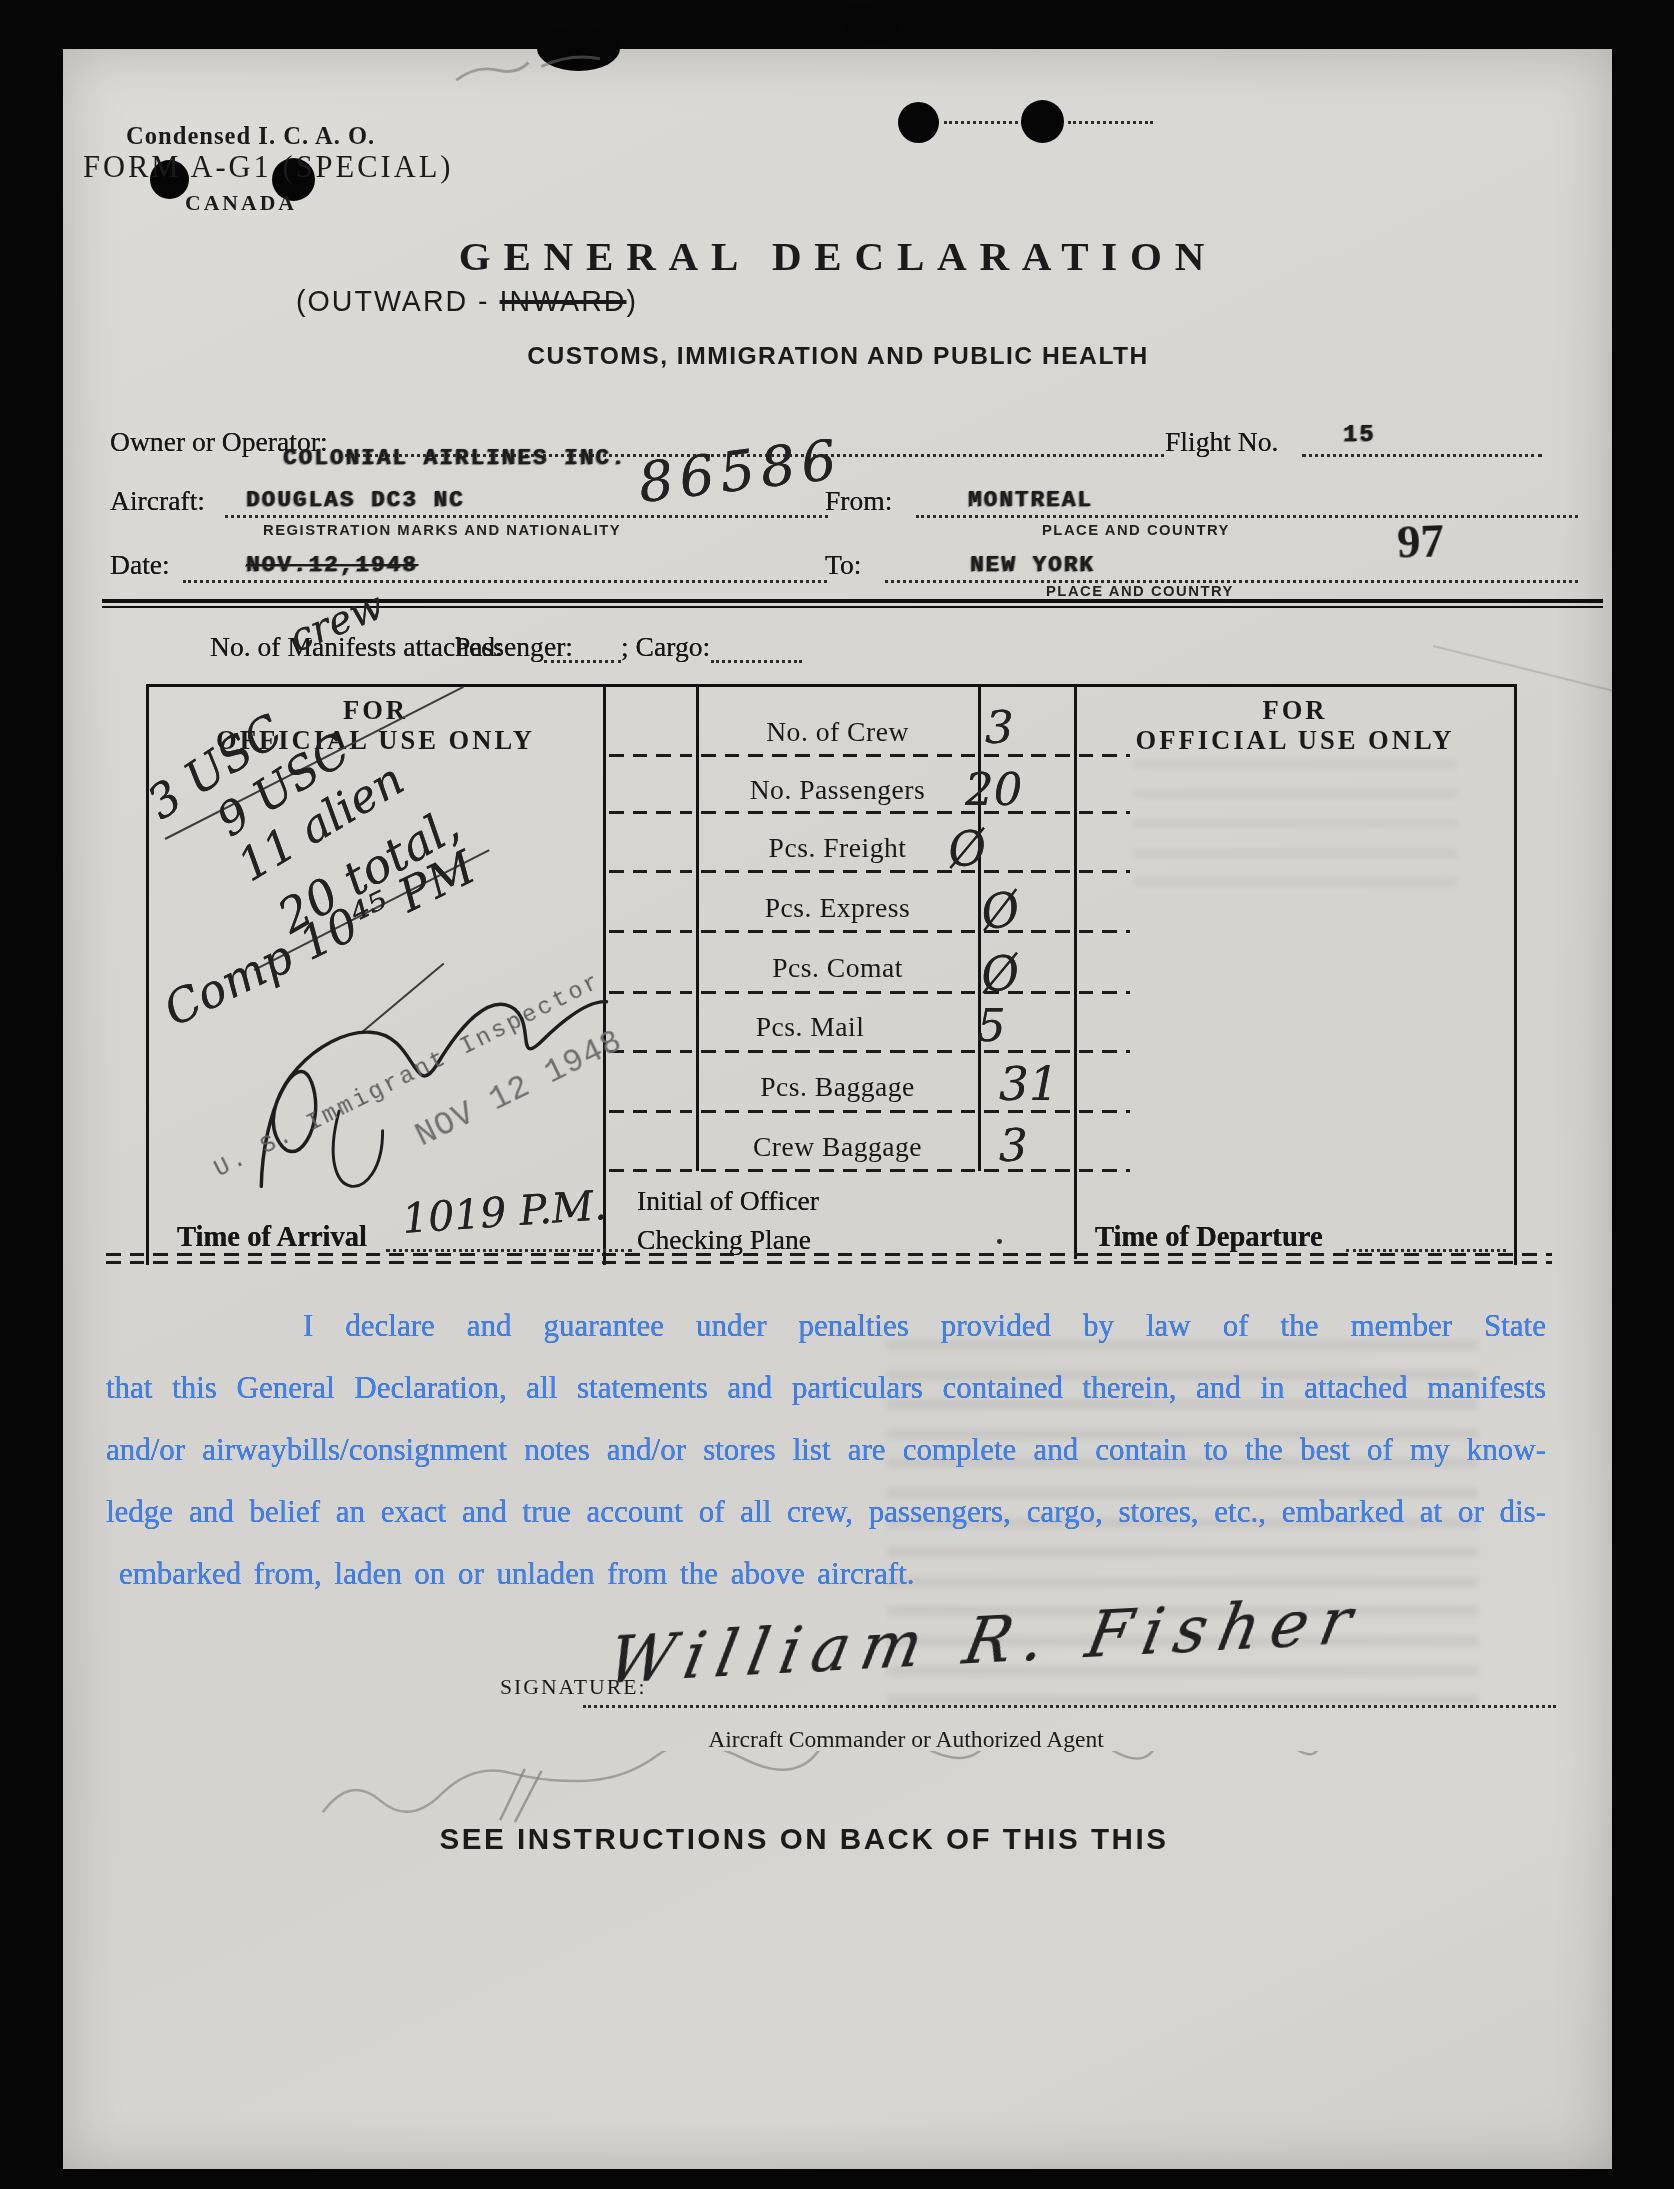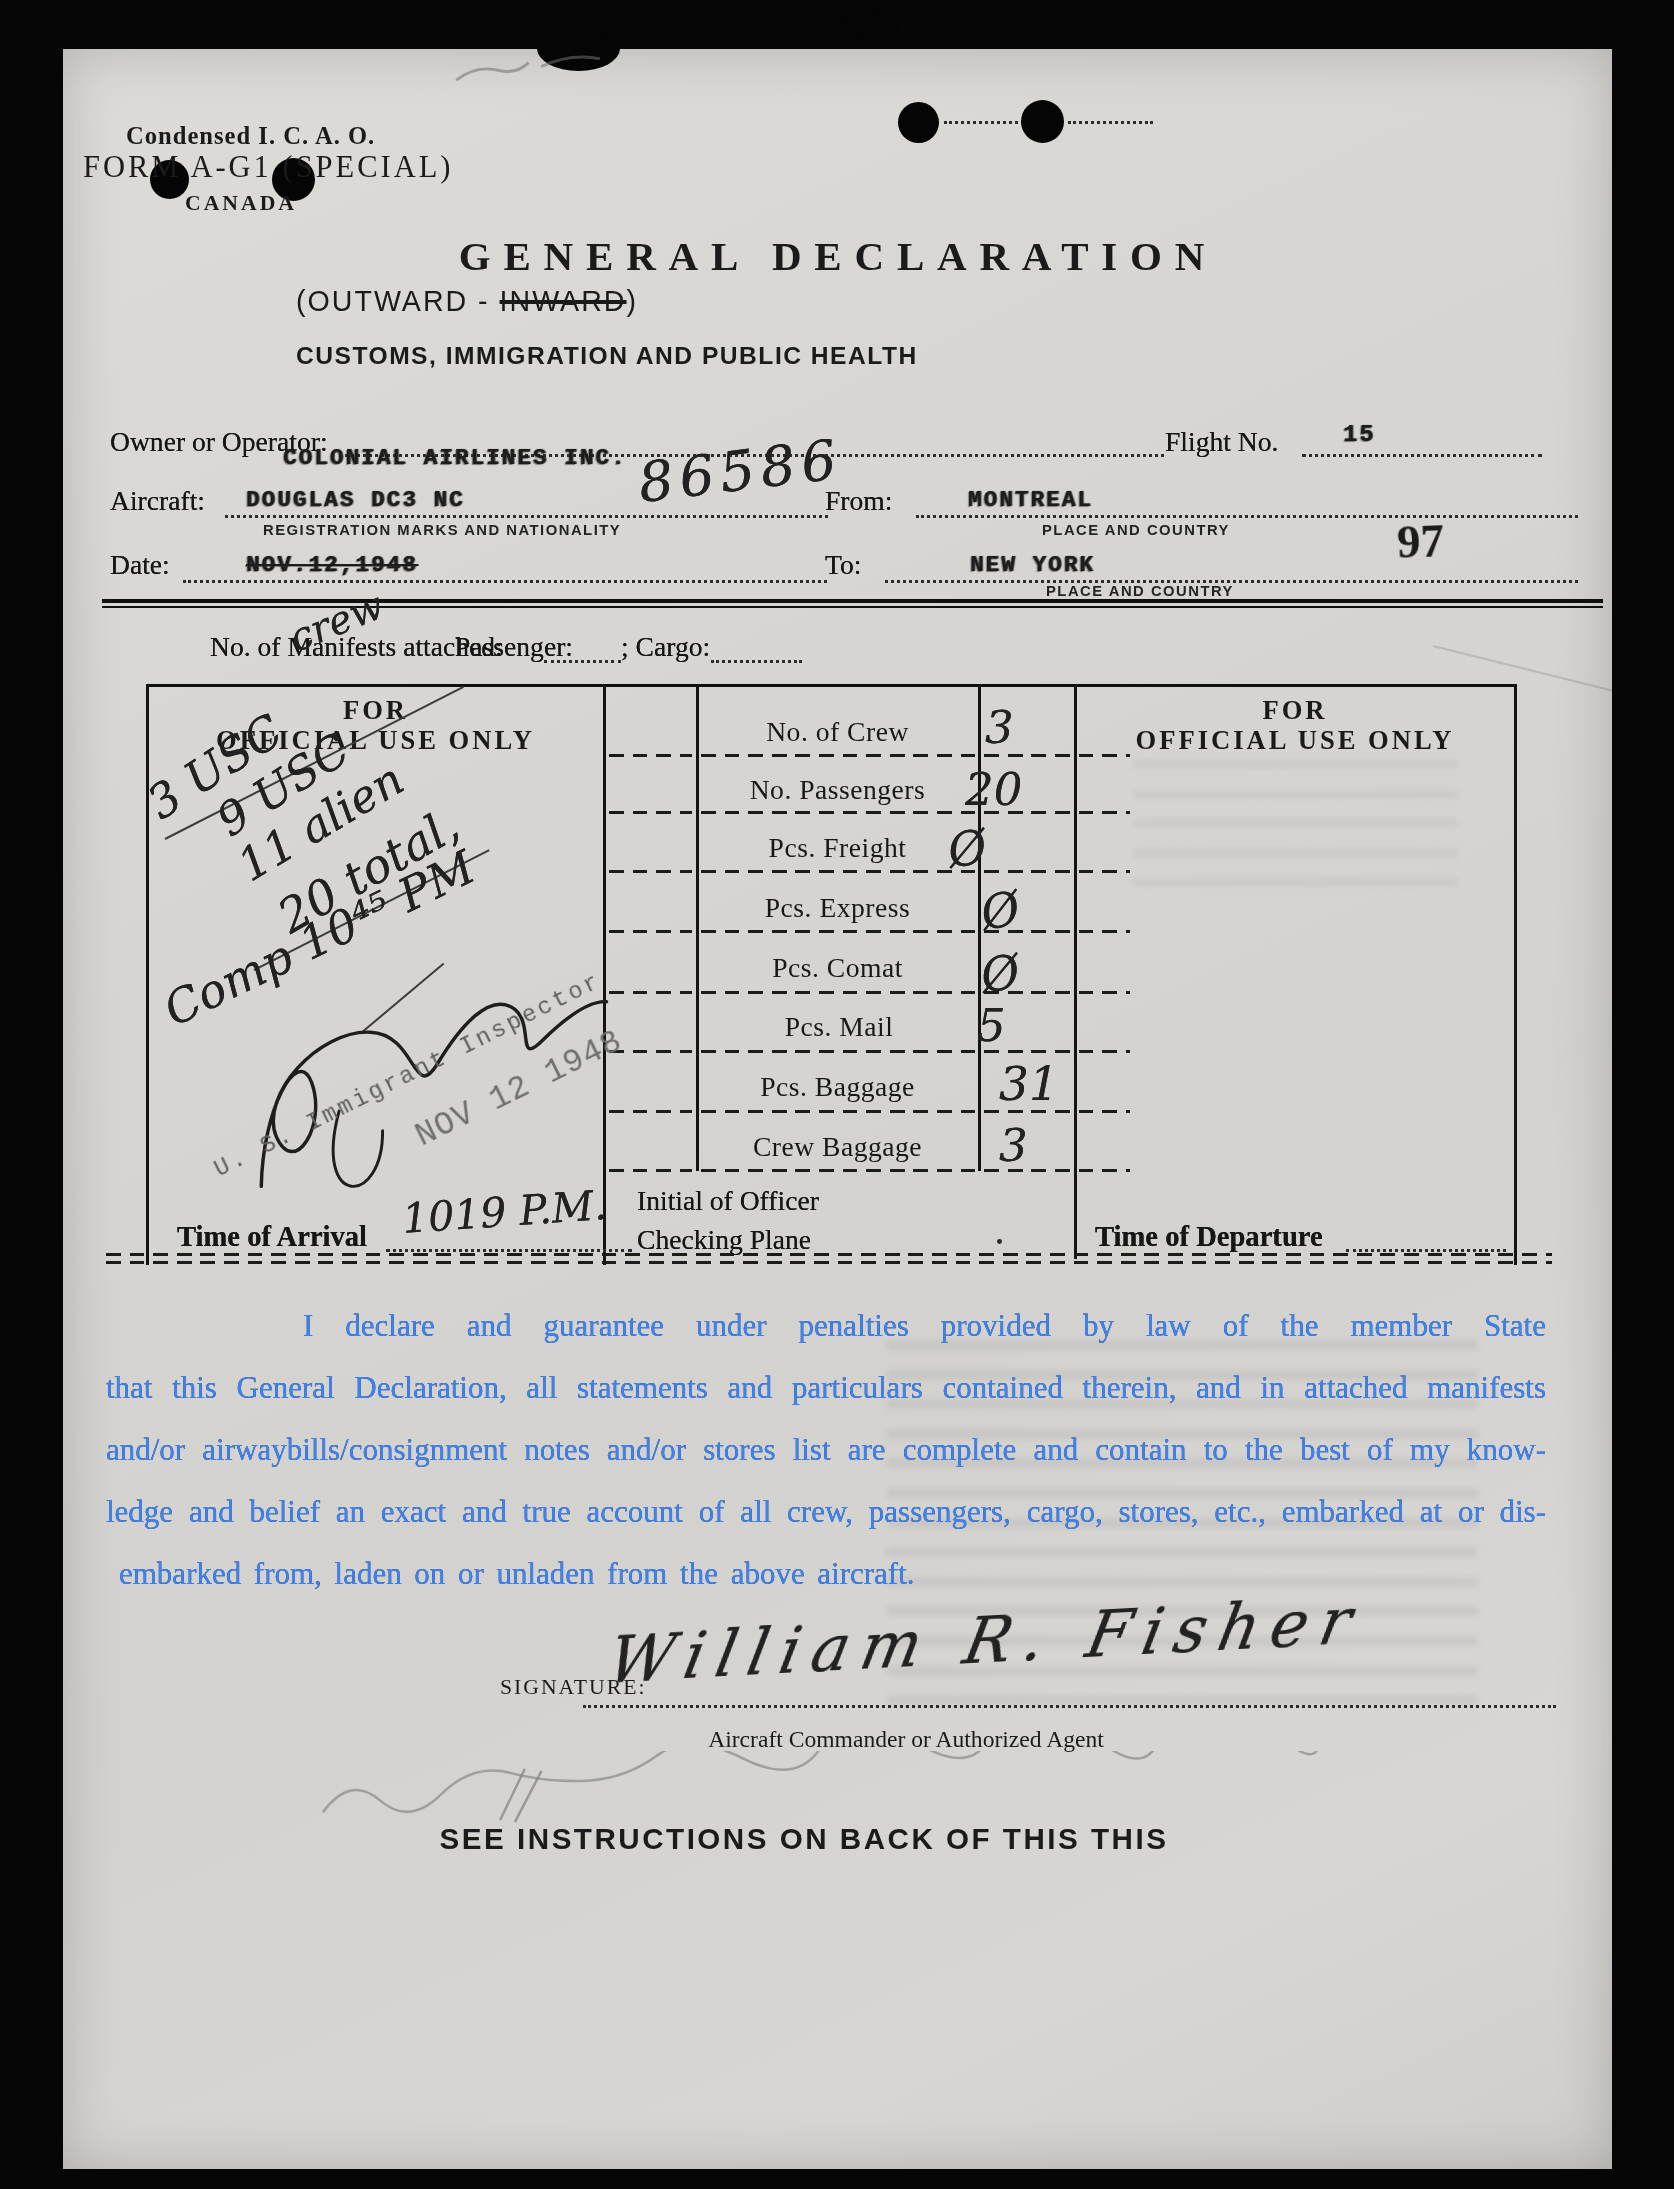--- a/index.html
+++ b/index.html
@@ -64,21 +64,21 @@
 <div class="abs bleed" style="left:1133px;top:759px;width:325px;height:128px;opacity:.7;"></div>
 
 <div class="abs serif" style="left:126px;top:122px;font-size:24.6px;font-weight:bold;letter-spacing:1px;">Condensed I. C. A. O.</div>
 <div class="abs serif" style="left:83px;top:150px;font-size:30.5px;letter-spacing:3px;">FORM A-G1 (SPECIAL)</div>
 <div class="abs serif" style="left:185px;top:191px;font-size:21.7px;font-weight:bold;letter-spacing:3px;">CANADA</div>
 
 <div class="abs serif" style="left:296px;width:1084px;top:232px;font-size:41px;font-weight:bold;letter-spacing:12.8px;text-align:center;">GENERAL DECLARATION</div>
 <div class="abs sans" style="left:296px;width:1084px;top:285px;font-size:28.6px;font-weight:normal;letter-spacing:2px;text-align:left;">
   <span>(OUTWARD - </span><span class="struck">INWARD</span><span>)</span>
 </div>
-<div class="abs sans" style="left:296px;width:1084px;top:342px;font-size:24.6px;font-weight:bold;letter-spacing:1.5px;">CUSTOMS, IMMIGRATION AND PUBLIC HEALTH</div>
+<div class="abs sans" style="left:296px;width:1084px;top:342px;font-size:24.6px;font-weight:bold;letter-spacing:1.5px;text-align:center;">CUSTOMS, IMMIGRATION AND PUBLIC HEALTH</div>
 
 <div class="abs lbl" style="left:110px;top:426px;">Owner or Operator:</div>
 <div class="abs dots" style="left:339px;top:454px;width:825px;"></div>
 <div class="abs typed" style="left:283px;top:445px;">COLONIAL AIRLINES INC.</div>
 <div class="abs lbl" style="left:1165px;top:426px;">Flight No.</div>
 <div class="abs dots" style="left:1302px;top:454px;width:240px;"></div>
 <div class="abs typed" style="left:1343px;top:421px;font-size:23.6px;">15</div>
 
 <div class="abs lbl" style="left:110px;top:485px;">Aircraft:</div>
 <div class="abs dots" style="left:225px;top:515px;width:603px;"></div>
@@ -154,21 +154,21 @@
 <div class="abs stamp mono" style="left:426px;top:1118px;font-size:32.5px;letter-spacing:1px;color:#707070;transform:rotate(-26deg);">NOV 12 1948</div>
 <div class="abs lbl" style="left:177px;top:1221px;font-size:28.6px;font-weight:bold;">Time of Arrival</div>
 <div class="abs dots" style="left:386px;top:1249px;width:246px;"></div>
 <div class="abs hand" style="left:402px;top:1188px;font-size:41px;transform:rotate(-4deg);">1019 P.M.</div>
 
 <div class="abs tbl-label" style="left:697px;width:281px;top:716px;">No. of Crew</div>
 <div class="abs tbl-label" style="left:697px;width:281px;top:774px;">No. Passengers</div>
 <div class="abs tbl-label" style="left:697px;width:281px;top:832px;">Pcs. Freight</div>
 <div class="abs tbl-label" style="left:697px;width:281px;top:892px;">Pcs. Express</div>
 <div class="abs tbl-label" style="left:697px;width:281px;top:952px;">Pcs. Comat</div>
-<div class="abs tbl-label" style="left:697px;width:226px;top:1011px;padding-left:29px;">Pcs. Mail</div>
+<div class="abs tbl-label" style="left:697px;width:226px;top:1011px;">Pcs. Mail</div>
 <div class="abs tbl-label" style="left:697px;width:281px;top:1071px;">Pcs. Baggage</div>
 <div class="abs tbl-label" style="left:697px;width:281px;top:1131px;">Crew Baggage</div>
 
 <div class="abs hand" style="left:985px;top:701px;font-size:45px;">3</div>
 <div class="abs hand" style="left:965px;top:763px;font-size:45px;">20</div>
 <div class="abs hand" style="left:948px;top:821px;font-size:47px;transform:rotate(-8deg);">Ø</div>
 <div class="abs hand" style="left:981px;top:883px;font-size:47px;transform:rotate(-10deg);">Ø</div>
 <div class="abs hand" style="left:981px;top:946px;font-size:47px;transform:rotate(-8deg);">Ø</div>
 <div class="abs hand" style="left:977px;top:999px;font-size:45px;">5</div>
 <div class="abs hand" style="left:999px;top:1056px;font-size:47px;">31</div>

